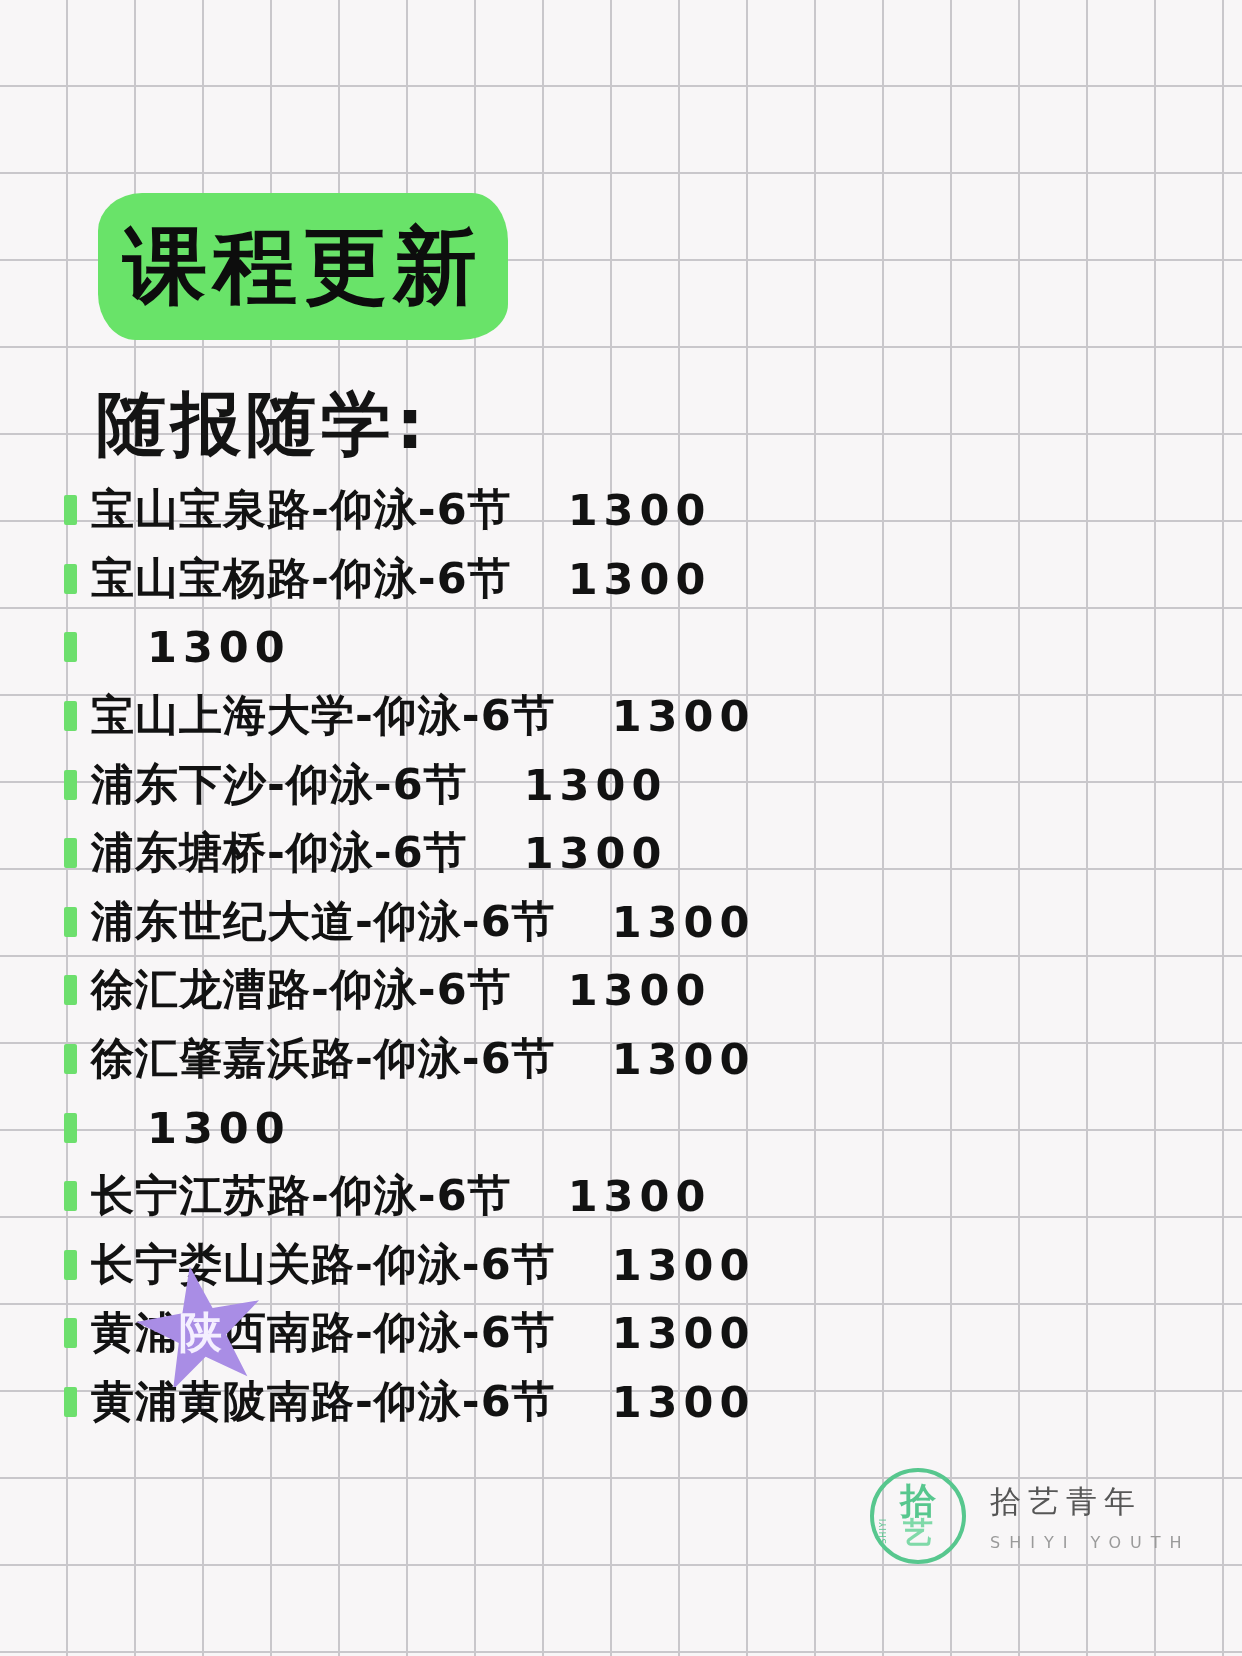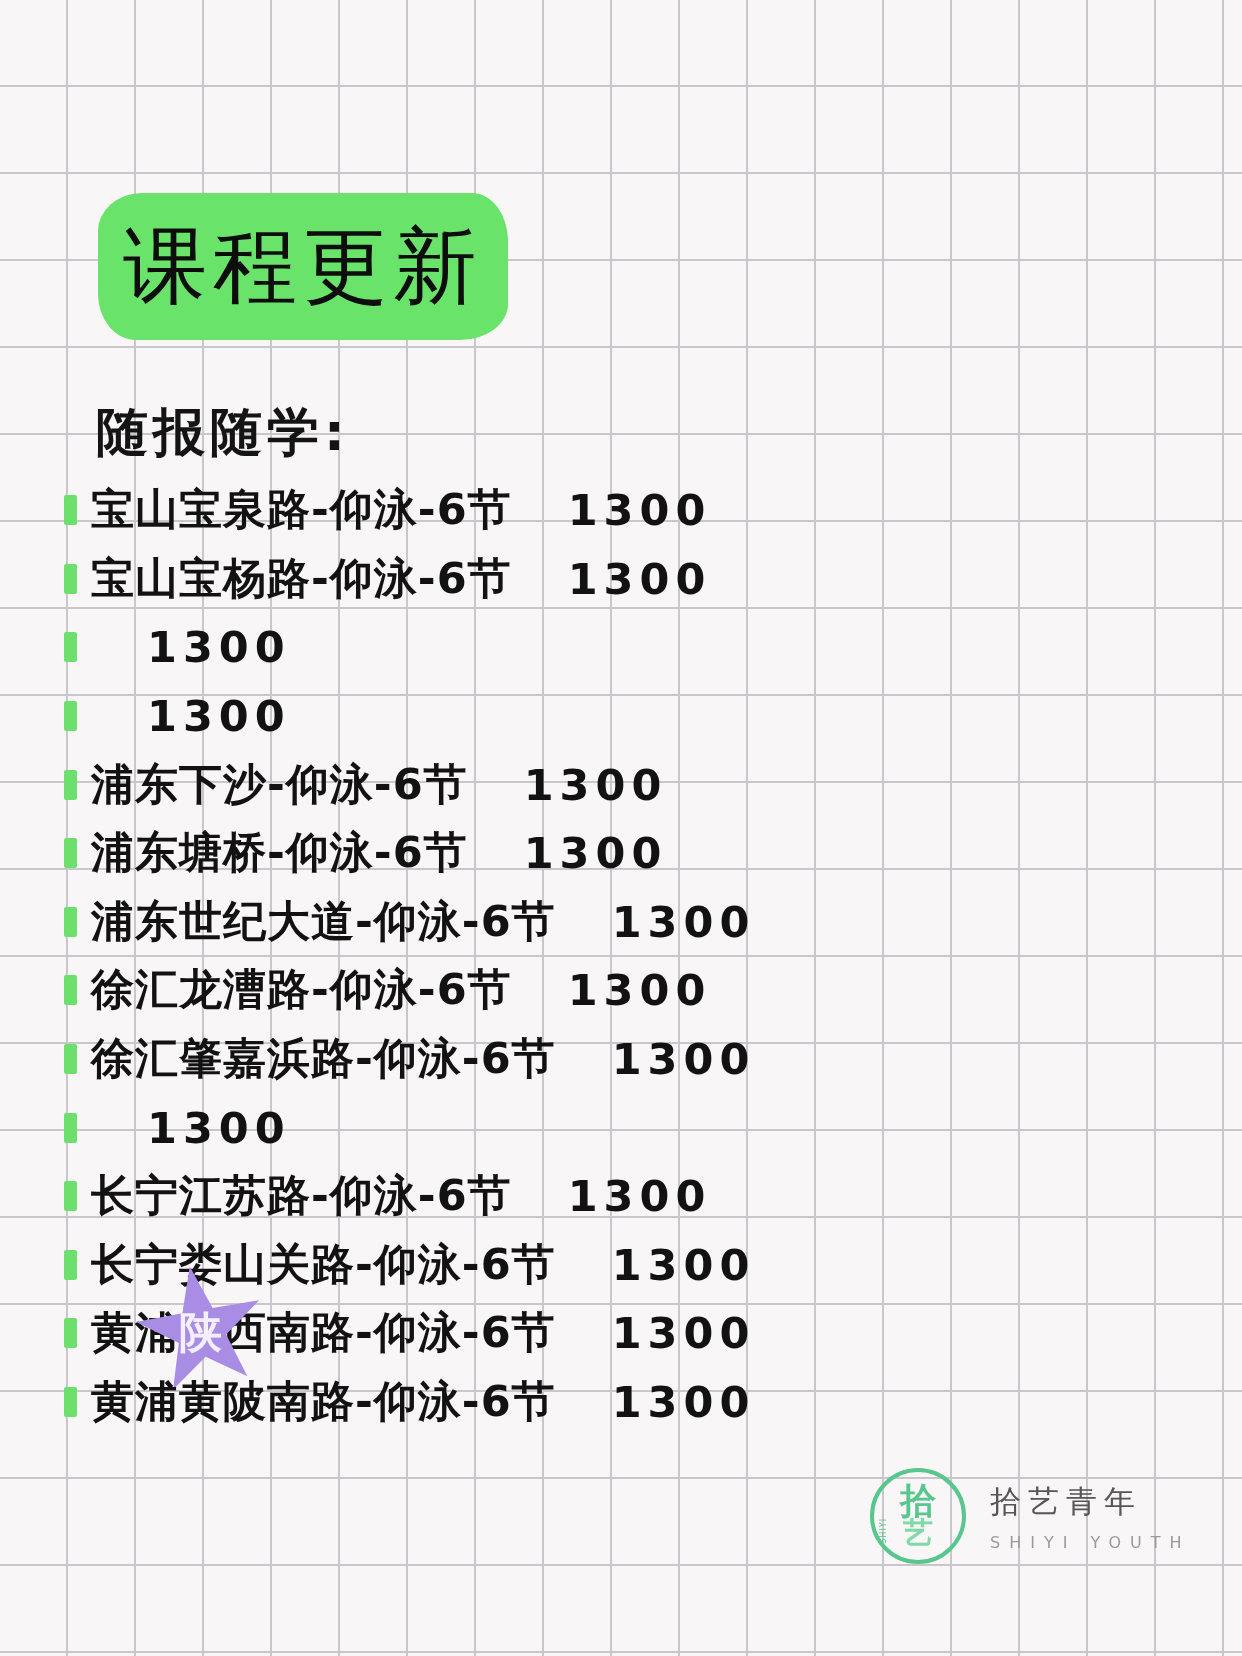--- a/index.html
+++ b/index.html
@@ -16,28 +16,28 @@
   }
 
   .title-badge {
     position:absolute; left:98px; top:193px;
     width:410px; height:147px;
     background:var(--highlight-green,#69e369);
     border-radius:44px 36px 48px 38px / 38px 48px 36px 46px;
     display:flex; align-items:center; justify-content:center;
   }
   .title-text {
-    font-size:84px; font-weight:400; letter-spacing:6px; color:#0d0d0d;
+    font-size:84px; font-weight:700; letter-spacing:6px; color:#0d0d0d;
     white-space:nowrap;
     text-align:center;
   }
 
   .subtitle {
-    position:absolute; left:96px; top:398px;
-    font-size:52px; font-weight:800; letter-spacing:5px; color:#141414;
+    position:absolute; left:96px; top:378px;
+    font-size:70px; font-weight:800; letter-spacing:5px; color:#141414;
     white-space:nowrap;
   }
 
   .list { position:absolute; left:64px; top:476px; right:30px; }
   .row { display:flex; align-items:center; height:68.6px; position:relative; }
   .bullet {
     flex:none; width:13px; height:30px; border-radius:2px;
     background:var(--bullet-green,#6ddf6d); margin-right:14px;
   }
   .name, .price {
@@ -101,20 +101,21 @@
       <span class="price">1300</span>
     </div>
 
     <div class="row">
       <span class="bullet"></span>
       <span class="price">1300</span>
     </div>
 
     <div class="row">
       <span class="bullet"></span>
+      <span class="name"><span class="pre">宝山上海大学-仰泳-6节</span><span class="post"></span></span>
       <span class="price">1300</span>
     </div>
 
     <div class="row">
       <span class="bullet"></span>
       <span class="name"><span class="pre">浦东下沙-仰泳-6节</span><span class="post"></span></span>
       <span class="price">1300</span>
     </div>
 
     <div class="row">

